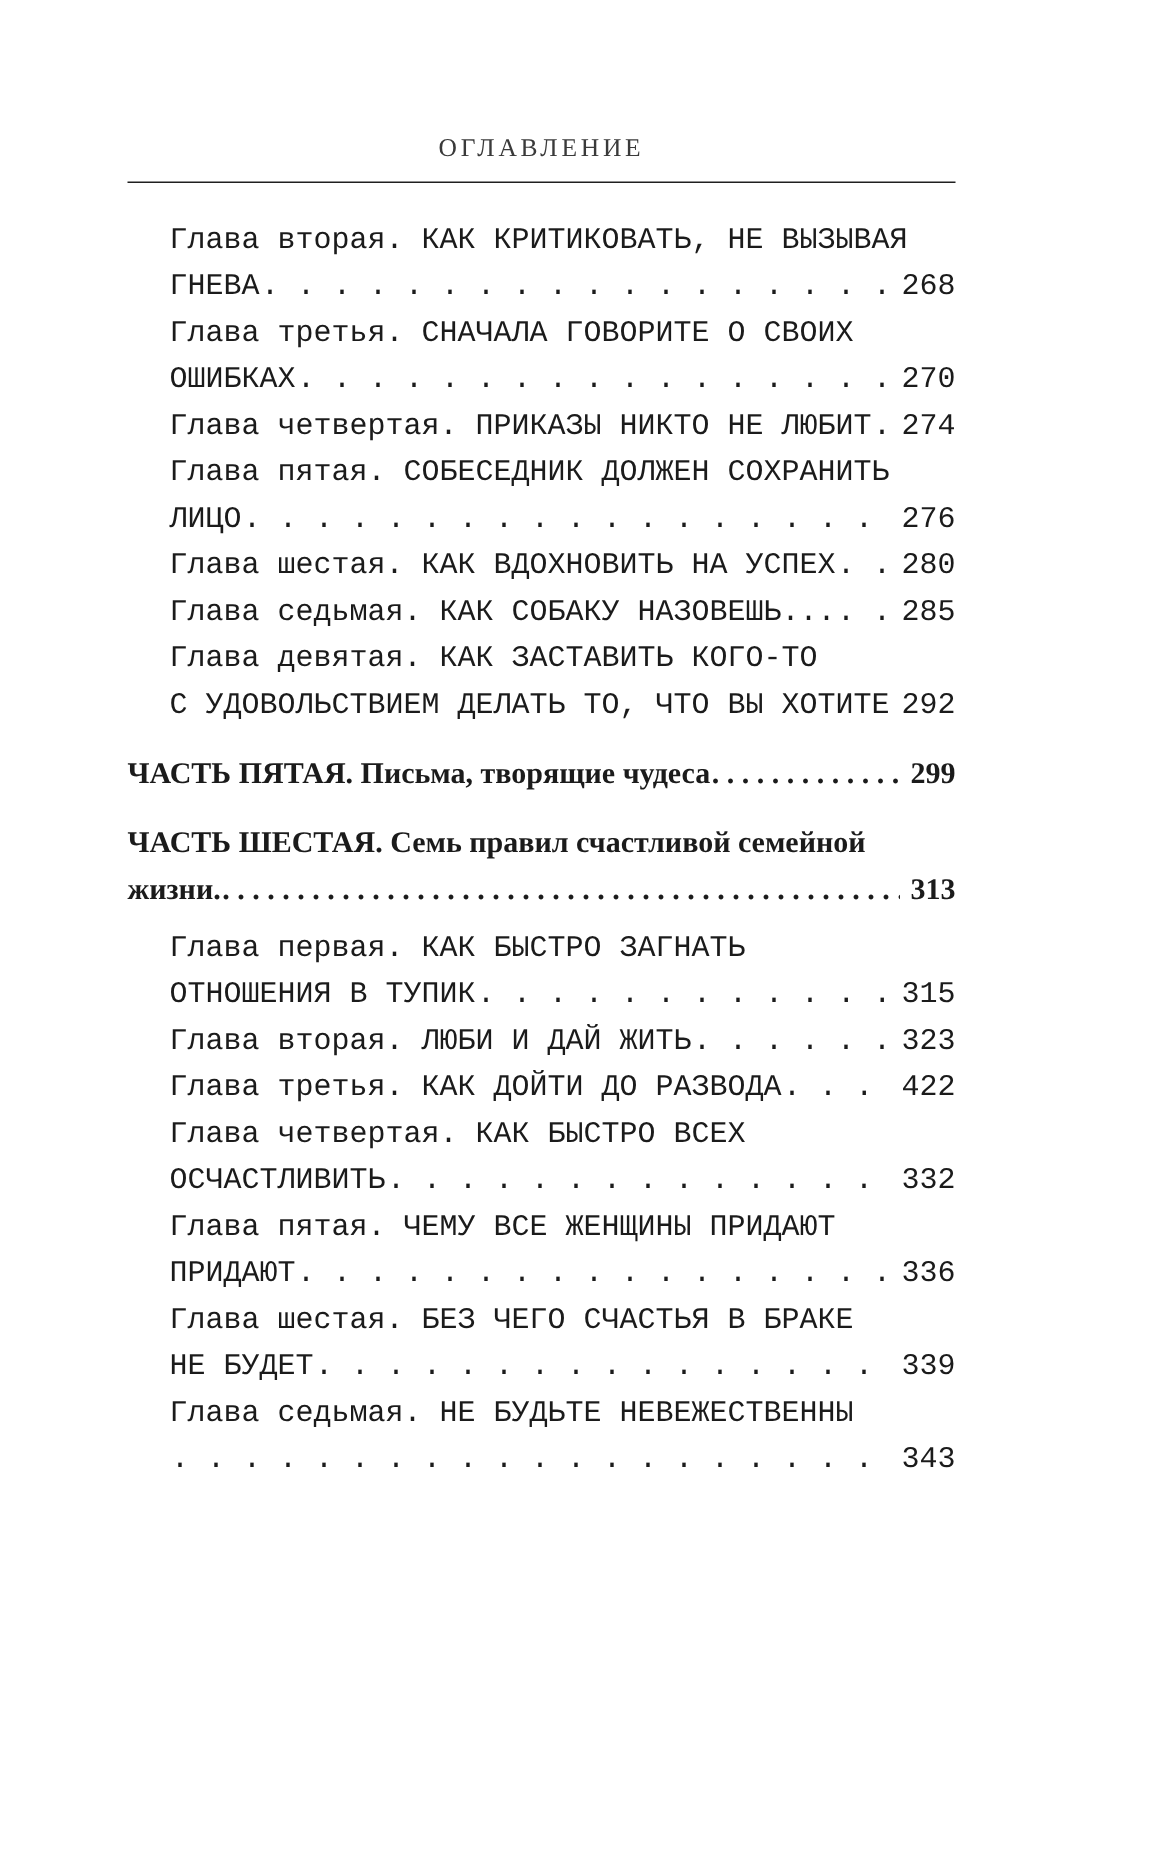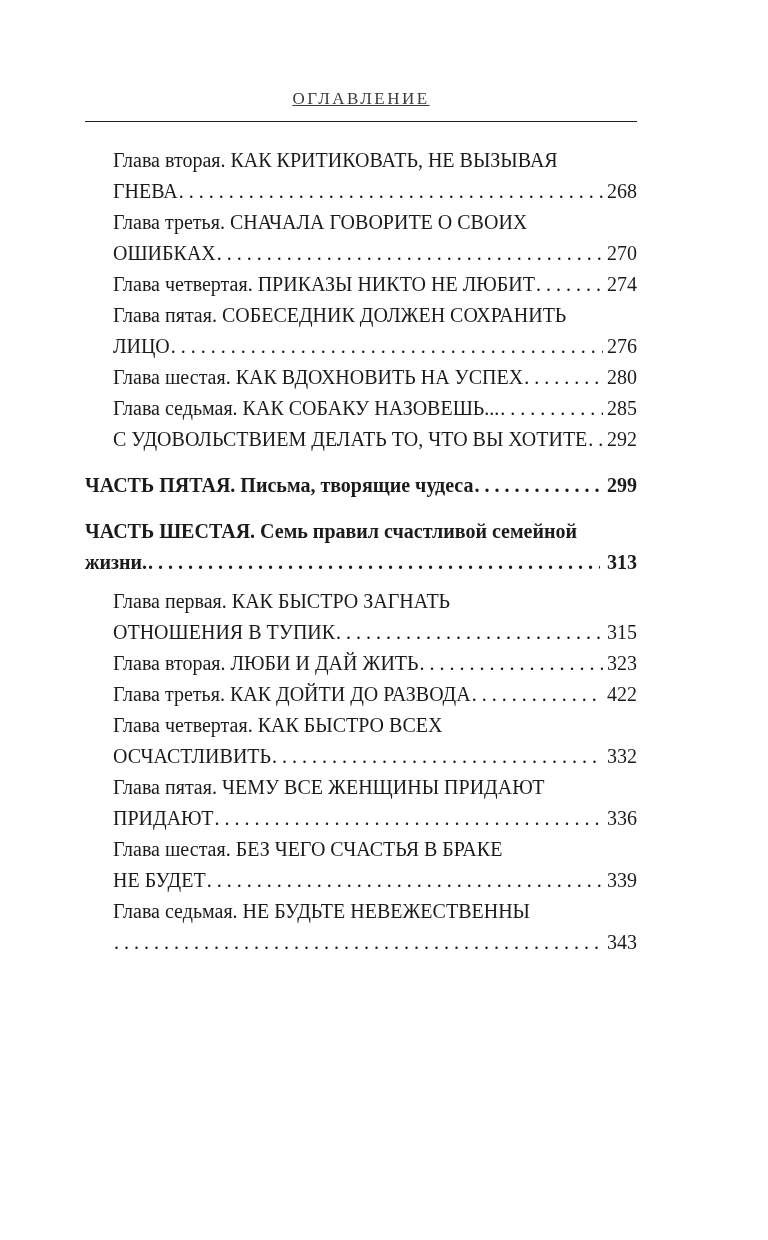--- a/index.html
+++ b/index.html
@@ -21,39 +21,39 @@
     top: 0;
     width: 552px;
   }
   .toc-header {
     padding-top: 89px;
     text-align: center;
     font-size: 17px;
     line-height: 20px;
     letter-spacing: 2.5px;
     color: #3a3a3a;
-    text-decoration: underline;
   }
   .rule {
     margin-top: 12px;
     border-top: 1.6px solid #1f1f1f;
     height: 0;
   }
   .toc-list {
     padding-top: 23px;
   }
   .entry .line {
     display: flex;
     align-items: baseline;
     font-size: 20px;
     line-height: 31px;
     white-space: nowrap;
   }
   .entry.chapter .line {
     padding-left: 28px;
+    font-family: Liberation Mono, monospace;
   }
   .entry.part .line {
     font-weight: bold;
   }
   .entry.part {
     margin-top: 15px;
     margin-bottom: 8px;
   }
   .text {
     white-space: pre;
@@ -130,20 +130,23 @@
           </div>
         </div>
         <div class="entry chapter">
           <div class="line last">
             <span class="text">Глава седьмая. КАК СОБАКУ НАЗОВЕШЬ...</span>
             <span class="dots"></span>
             <span class="pagenum">285</span>
           </div>
         </div>
         <div class="entry chapter">
+          <div class="line">
+            <span class="text">Глава девятая. КАК ЗАСТАВИТЬ КОГО-ТО</span>
+          </div>
           <div class="line last">
             <span class="text">С УДОВОЛЬСТВИЕМ ДЕЛАТЬ ТО, ЧТО ВЫ ХОТИТЕ</span>
             <span class="dots"></span>
             <span class="pagenum">292</span>
           </div>
         </div>
         <div class="entry part">
           <div class="line last">
             <span class="text">ЧАСТЬ ПЯТАЯ. Письма, творящие чудеса</span>
             <span class="dots"></span>

